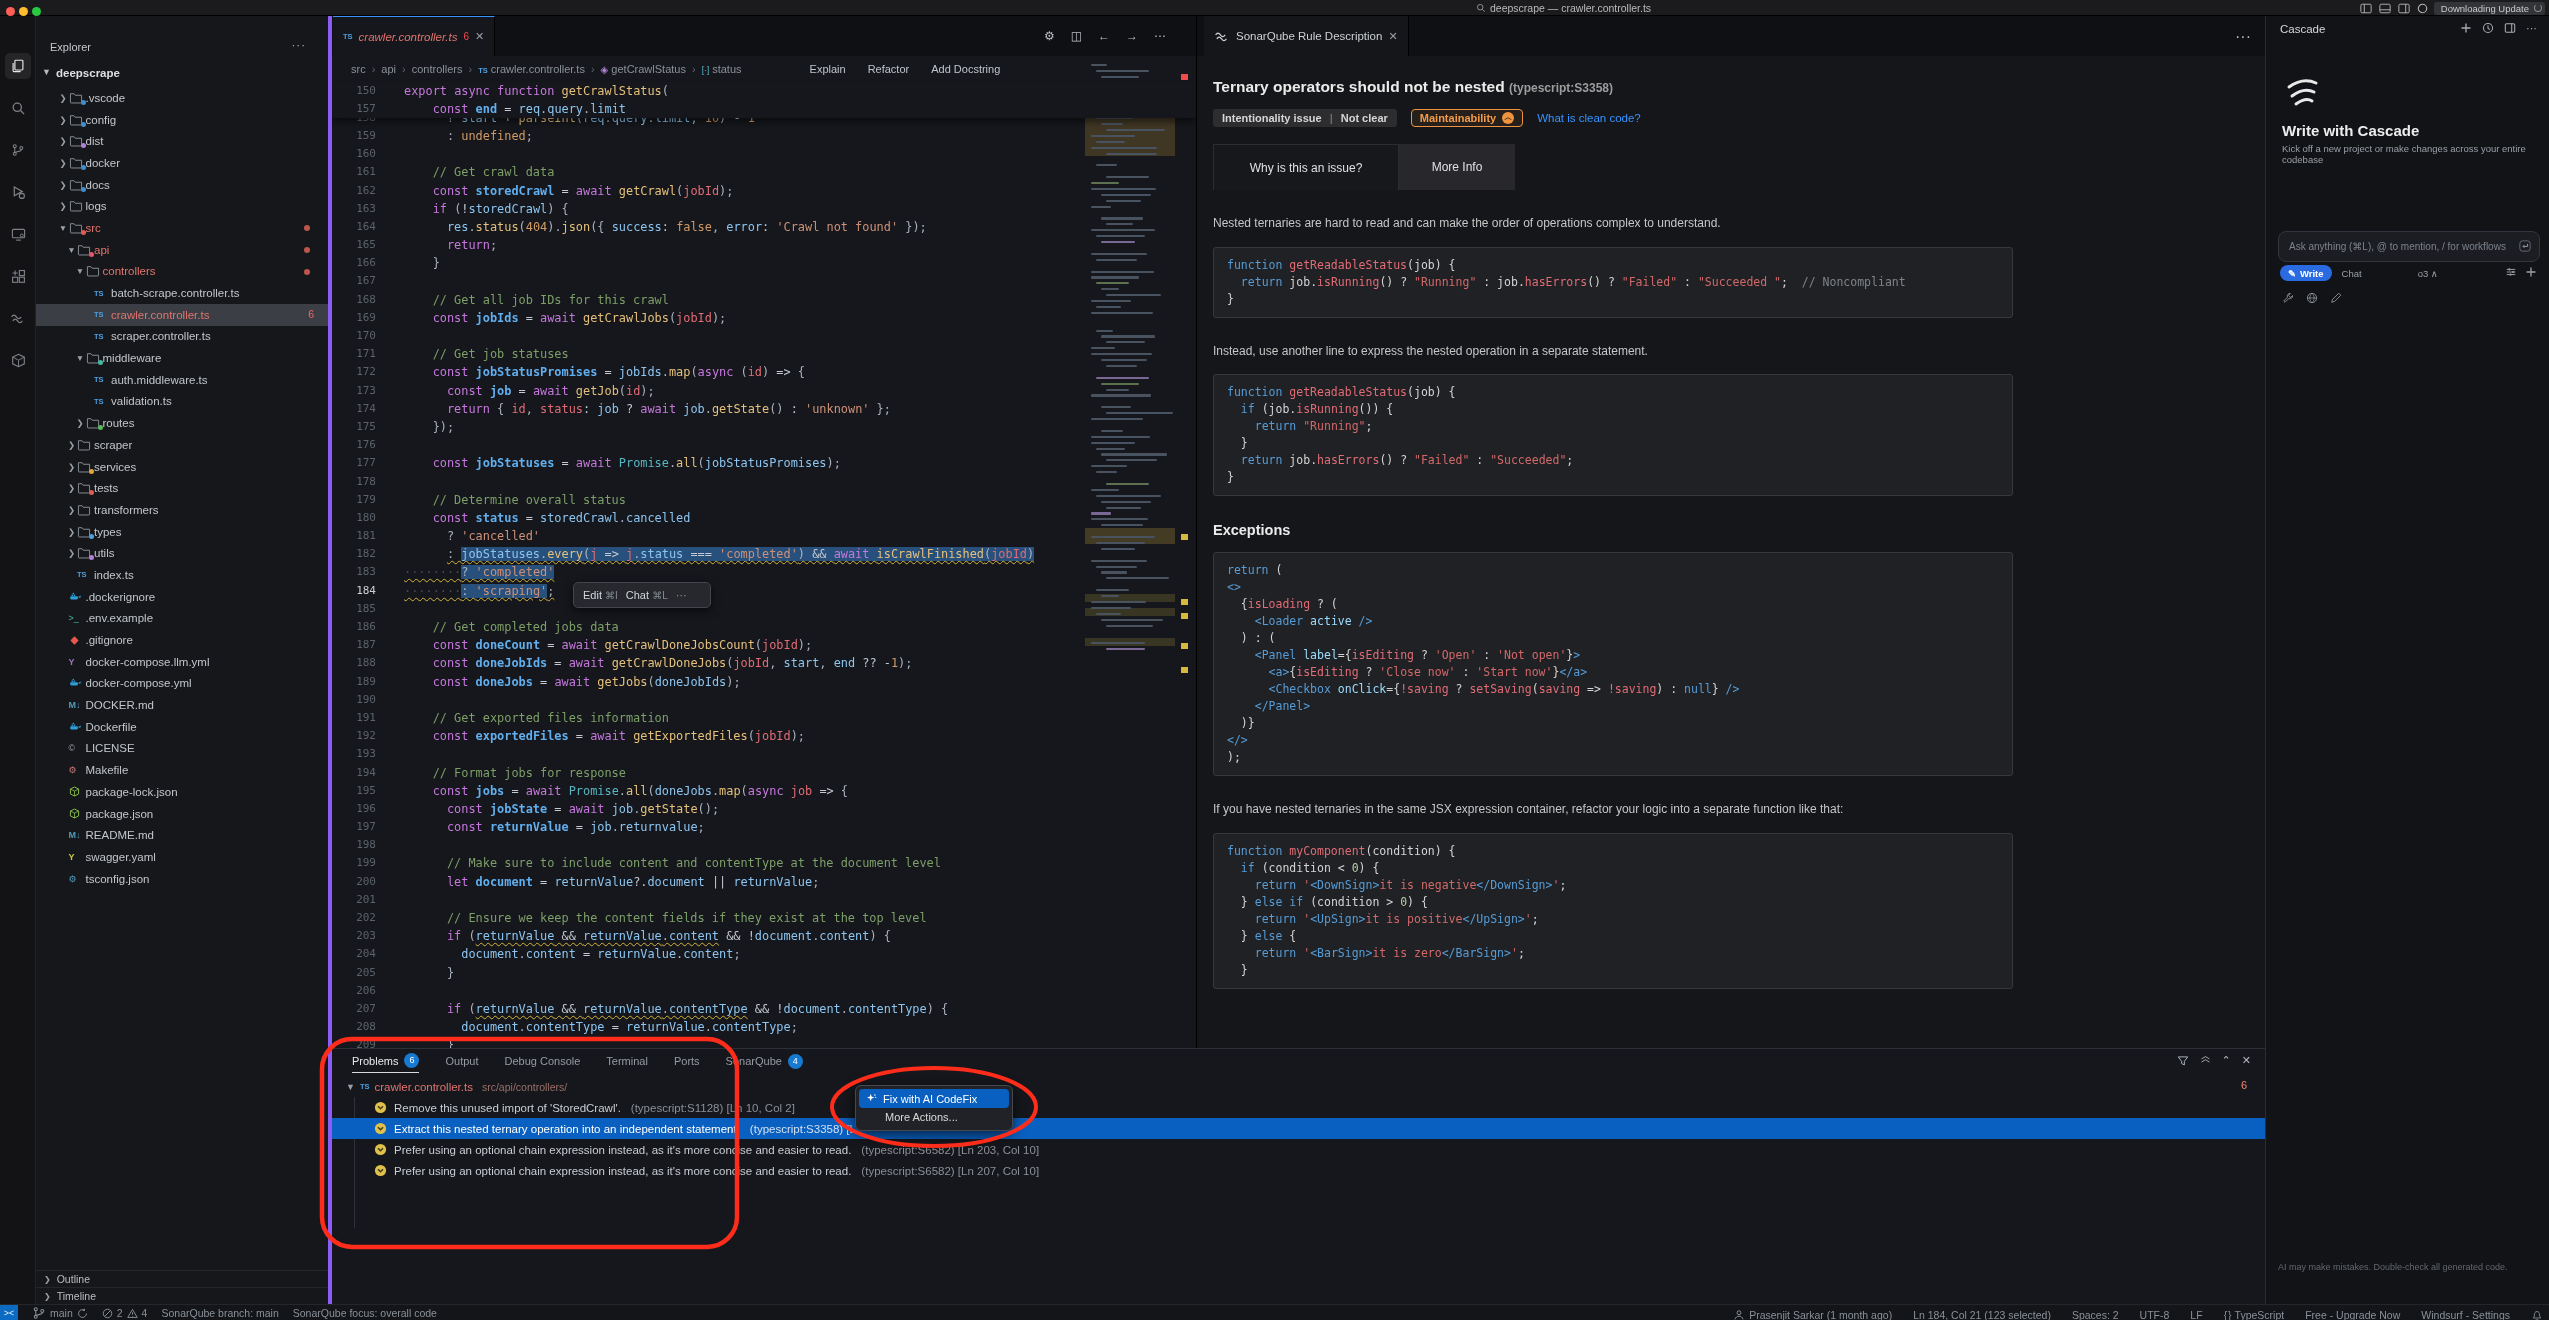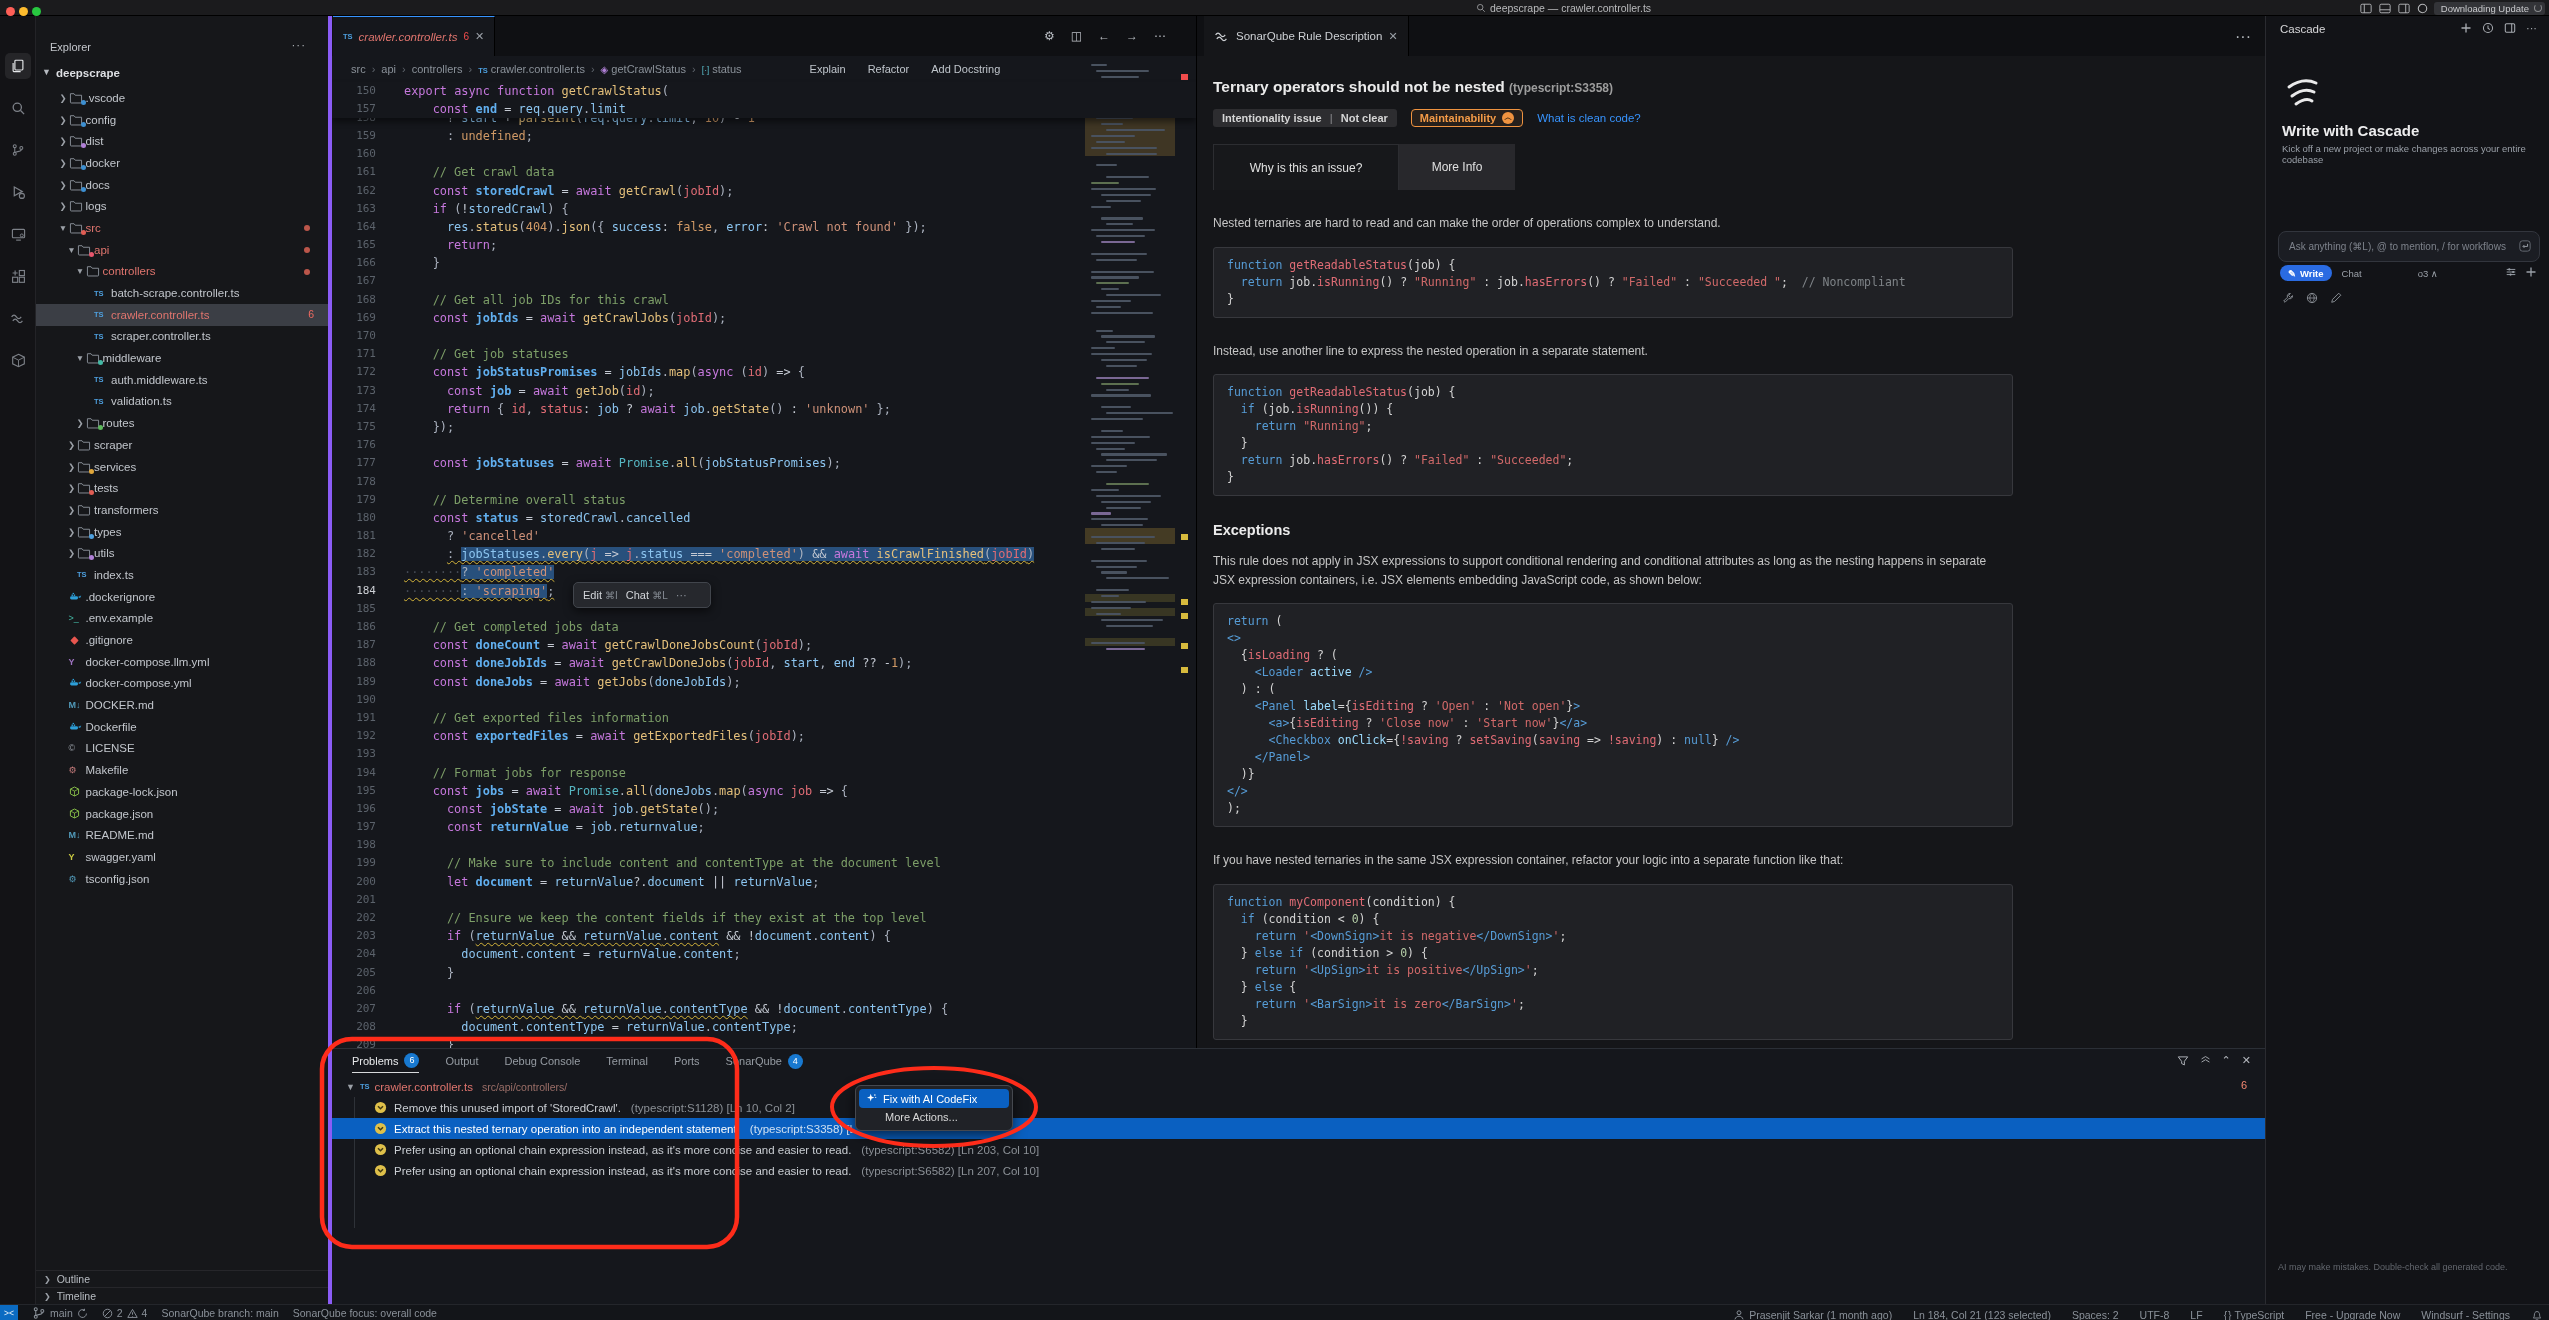--- a/index.html
+++ b/index.html
@@ -822,21 +822,20 @@
       </div>
       <div id="rtabs">
         <div class="rtab a">Why is this an issue?</div>
         <div class="rtab b">More Info</div>
       </div>
       <p>Nested ternaries are hard to read and can make the order of operations complex to understand.</p>
       <div class="codeblock" id="cb1"><div><span class="wk-kw">function</span><span class="wk-pl"> </span><span class="wk-fn">getReadableStatus</span><span class="wk-pl">(</span><span class="wk-pl">job</span><span class="wk-pl">) {</span></div><div><span class="wk-pl">  </span><span class="wk-kw">return</span><span class="wk-pl"> </span><span class="wk-pl">job</span><span class="wk-pl">.</span><span class="wk-fn">isRunning</span><span class="wk-pl">() ? </span><span class="wk-st">"Running"</span><span class="wk-pl"> : </span><span class="wk-pl">job</span><span class="wk-pl">.</span><span class="wk-fn">hasErrors</span><span class="wk-pl">() ? </span><span class="wk-st">"Failed"</span><span class="wk-pl"> : </span><span class="wk-st">"Succeeded "</span><span class="wk-pl">;  </span><span class="wk-cm">// Noncompliant</span></div><div><span class="wk-pl">}</span></div></div>
       <p>Instead, use another line to express the nested operation in a separate statement.</p>
       <div class="codeblock" id="cb2"><div><span class="wk-kw">function</span><span class="wk-pl"> </span><span class="wk-fn">getReadableStatus</span><span class="wk-pl">(</span><span class="wk-pl">job</span><span class="wk-pl">) {</span></div><div><span class="wk-pl">  </span><span class="wk-kw">if</span><span class="wk-pl"> (</span><span class="wk-pl">job</span><span class="wk-pl">.</span><span class="wk-fn">isRunning</span><span class="wk-pl">()) {</span></div><div><span class="wk-pl">    </span><span class="wk-kw">return</span><span class="wk-pl"> </span><span class="wk-st">"Running"</span><span class="wk-pl">;</span></div><div><span class="wk-pl">  }</span></div><div><span class="wk-pl">  </span><span class="wk-kw">return</span><span class="wk-pl"> </span><span class="wk-pl">job</span><span class="wk-pl">.</span><span class="wk-fn">hasErrors</span><span class="wk-pl">() ? </span><span class="wk-st">"Failed"</span><span class="wk-pl"> : </span><span class="wk-st">"Succeeded"</span><span class="wk-pl">;</span></div><div><span class="wk-pl">}</span></div></div>
       <h2>Exceptions</h2>
-      <p style="margin-top:14px">This rule does not apply in JSX expressions to support conditional rendering and conditional attributes as long as the nesting happens in separate JSX expression containers, i.e. JSX elements embedding JavaScript code, as shown below:</p>
       <div class="codeblock" id="cb3"><div><span class="wk-kw">return</span><span class="wk-pl"> (</span></div><div><span class="wk-tag">&lt;&gt;</span></div><div><span class="wk-pl">  {</span><span class="wk-ex">isLoading</span><span class="wk-pl"> ? (</span></div><div><span class="wk-pl">    </span><span class="wk-tag">&lt;Loader</span><span class="wk-pl"> </span><span class="wk-attr">active</span><span class="wk-pl"> </span><span class="wk-tag">/&gt;</span></div><div><span class="wk-pl">  ) : (</span></div><div><span class="wk-pl">    </span><span class="wk-tag">&lt;Panel</span><span class="wk-pl"> </span><span class="wk-attr">label</span><span class="wk-pl">={</span><span class="wk-ex">isEditing</span><span class="wk-pl"> ? </span><span class="wk-st">'Open'</span><span class="wk-pl"> : </span><span class="wk-st">'Not open'</span><span class="wk-pl">}</span><span class="wk-tag">&gt;</span></div><div><span class="wk-pl">      </span><span class="wk-tag">&lt;a&gt;</span><span class="wk-pl">{</span><span class="wk-ex">isEditing</span><span class="wk-pl"> ? </span><span class="wk-st">'Close now'</span><span class="wk-pl"> : </span><span class="wk-st">'Start now'</span><span class="wk-pl">}</span><span class="wk-tag">&lt;/a&gt;</span></div><div><span class="wk-pl">      </span><span class="wk-tag">&lt;Checkbox</span><span class="wk-pl"> </span><span class="wk-attr">onClick</span><span class="wk-pl">={</span><span class="wk-ex">!saving</span><span class="wk-pl"> ? </span><span class="wk-ex">setSaving</span><span class="wk-pl">(</span><span class="wk-ex">saving</span><span class="wk-pl"> =&gt; </span><span class="wk-ex">!saving</span><span class="wk-pl">) : </span><span class="wk-kw">null</span><span class="wk-pl">} </span><span class="wk-tag">/&gt;</span></div><div><span class="wk-pl">    </span><span class="wk-tag">&lt;/Panel&gt;</span></div><div><span class="wk-pl">  )}</span></div><div><span class="wk-tag">&lt;/&gt;</span></div><div><span class="wk-pl">);</span></div></div>
       <p>If you have nested ternaries in the same JSX expression container, refactor your logic into a separate function like that:</p>
       <div class="codeblock" id="cb4"><div><span class="wk-kw">function</span><span class="wk-pl"> </span><span class="wk-fn">myComponent</span><span class="wk-pl">(</span><span class="wk-pl">condition</span><span class="wk-pl">) {</span></div><div><span class="wk-pl">  </span><span class="wk-kw">if</span><span class="wk-pl"> (</span><span class="wk-pl">condition</span><span class="wk-pl"> &lt; </span><span class="wk-nm">0</span><span class="wk-pl">) {</span></div><div><span class="wk-pl">    </span><span class="wk-kw">return</span><span class="wk-pl"> </span><span class="wk-st">'</span><span class="wk-tag">&lt;DownSign&gt;</span><span class="wk-st">it is negative</span><span class="wk-tag">&lt;/DownSign&gt;</span><span class="wk-st">'</span><span class="wk-pl">;</span></div><div><span class="wk-pl">  } </span><span class="wk-kw">else</span><span class="wk-pl"> </span><span class="wk-kw">if</span><span class="wk-pl"> (</span><span class="wk-pl">condition</span><span class="wk-pl"> &gt; </span><span class="wk-nm">0</span><span class="wk-pl">) {</span></div><div><span class="wk-pl">    </span><span class="wk-kw">return</span><span class="wk-pl"> </span><span class="wk-st">'</span><span class="wk-tag">&lt;UpSign&gt;</span><span class="wk-st">it is positive</span><span class="wk-tag">&lt;/UpSign&gt;</span><span class="wk-st">'</span><span class="wk-pl">;</span></div><div><span class="wk-pl">  } </span><span class="wk-kw">else</span><span class="wk-pl"> {</span></div><div><span class="wk-pl">    </span><span class="wk-kw">return</span><span class="wk-pl"> </span><span class="wk-st">'</span><span class="wk-tag">&lt;BarSign&gt;</span><span class="wk-st">it is zero</span><span class="wk-tag">&lt;/BarSign&gt;</span><span class="wk-st">'</span><span class="wk-pl">;</span></div><div><span class="wk-pl">  }</span></div></div>
     </div>
   </div>
 
   <div id="panel" class="abs">
     <div id="p-tabs">
         <div class="ptab on">
           <span>Problems</span>

